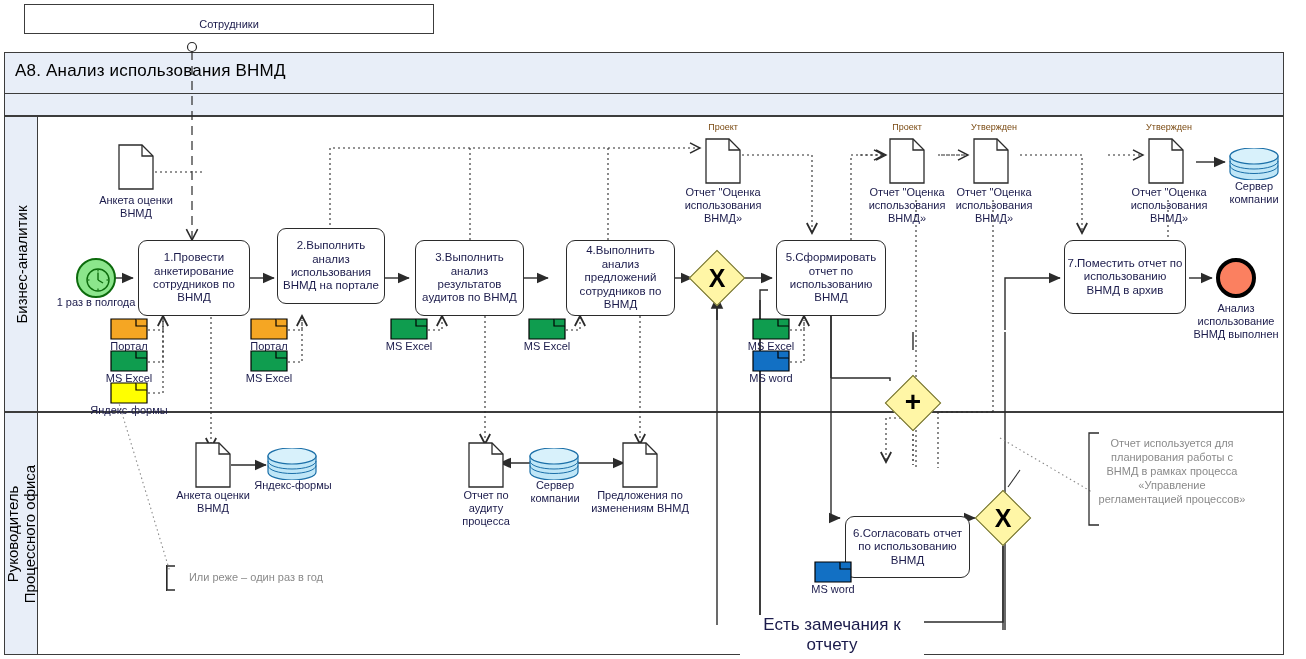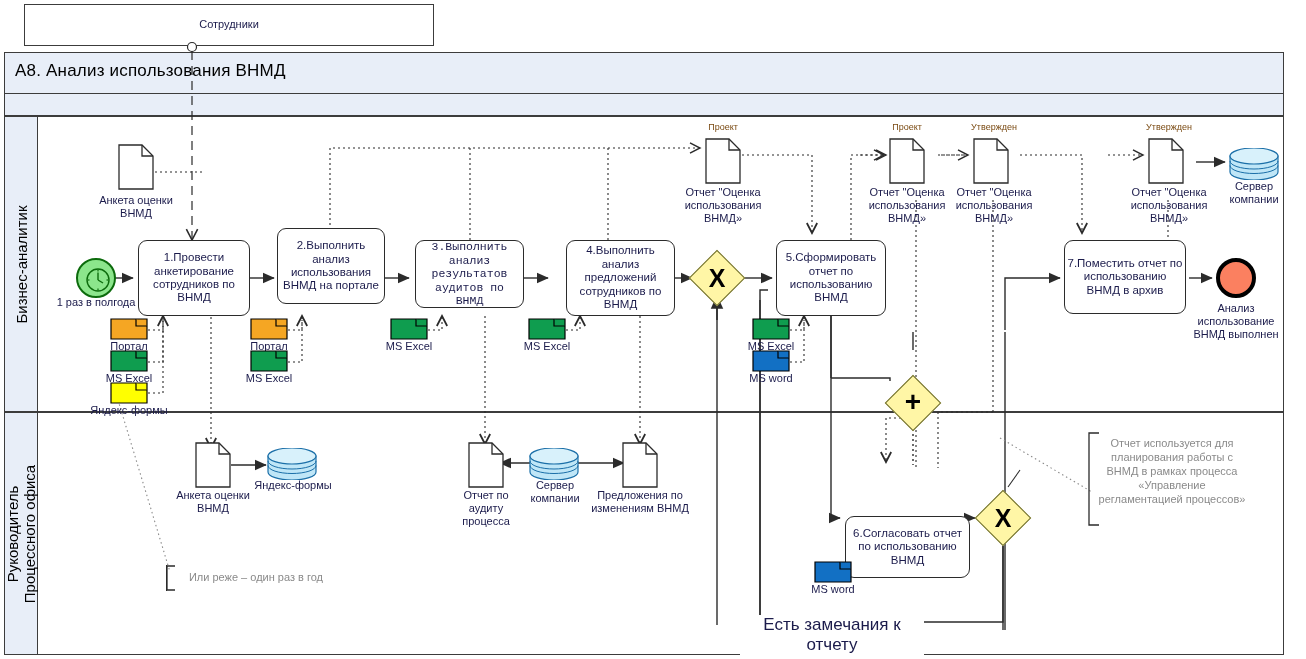--- a/index.html
+++ b/index.html
@@ -37,21 +37,21 @@
   .lblsm{position:absolute;text-align:center;font-size:9px;color:#7a4a12;line-height:11px;}
   .lbl-annot{position:absolute;text-align:center;font-size:11px;color:#8a8a8a;line-height:14px;}
   .lbl-flow{position:absolute;text-align:center;font-size:17px;color:#1b1b4b;background:#fff;padding:0 2px;}
   .sysbox{position:absolute;box-sizing:border-box;}
 </style>
 </head>
 <body>
 
 <div id="stage">
 
-  <div class="nd blackbox" style="left:24px;top:4px;width:410px;height:42px;">
+  <div class="nd blackbox" style="left:24px;top:4px;width:410px;height:30px;">
     <div class="lbl" style="padding-top:12px;">Сотрудники</div>
   </div>
 
   <div class="nd poolhdr" style="left:4px;top:52px;width:1280px;height:42px;">
     <div class="t">A8. Анализ использования ВНМД</div>
   </div>
   <div class="nd poolstrip" style="left:4px;top:94px;width:1280px;height:22px;"></div>
 
   <div class="nd lanehdr" style="left:4px;top:116px;width:34px;height:296px;display:flex;align-items:center;justify-content:center;">
     <span>Бизнес-аналитик</span>
@@ -179,21 +179,21 @@
       <line x1="20" y1="9.5" x2="20" y2="11.5" stroke="#0c6b0c" stroke-width="1.2"></line>
       <line x1="20" y1="28.5" x2="20" y2="30.5" stroke="#0c6b0c" stroke-width="1.2"></line>
       <line x1="9.5" y1="20" x2="11.5" y2="20" stroke="#0c6b0c" stroke-width="1.2"></line>
       <line x1="28.5" y1="20" x2="30.5" y2="20" stroke="#0c6b0c" stroke-width="1.2"></line>
     </svg>
   </div>
   <div class="lblc" style="left:56px;top:296px;width:80px;">1 раз в полгода</div>
 
   <div class="nd task" style="left:138px;top:240px;width:112px;height:76px;">1.Провести анкетирование сотрудников по ВНМД</div>
   <div class="nd task" style="left:277px;top:228px;width:108px;height:76px;">2.Выполнить анализ использования ВНМД на портале</div>
-  <div class="nd task" style="left:415px;top:240px;width:109px;height:68px;font-family:Liberation Mono, monospace;">3.Выполнить анализ результатов аудитов по ВНМД</div>
+  <div class="nd task" style="left:415px;top:240px;width:109px;height:76px;">3.Выполнить анализ результатов аудитов по ВНМД</div>
   <div class="nd task" style="left:553px;top:240px;width:109px;height:76px;margin-left:13px;">4.Выполнить анализ предложений сотрудников по ВНМД</div>
   <div class="nd task" style="left:776px;top:240px;width:110px;height:76px;">5.Сформировать отчет по использованию ВНМД</div>
   <div class="nd task" style="left:845px;top:516px;width:125px;height:62px;">6.Согласовать отчет по использованию ВНМД</div>
   <div class="nd task" style="left:1064px;top:240px;width:122px;height:74px;">7.Поместить отчет по использованию ВНМД в архив</div>
 
   <div class="nd gw" style="left:697px;top:258px;width:40px;height:40px;"></div>
   <div class="gwmark" style="left:697px;top:264px;width:40px;font-size:25px;line-height:28px;">X</div>
 
   <div class="nd gw" style="left:893px;top:383px;width:40px;height:40px;"></div>
   <div class="gwmark" style="left:893px;top:387px;width:40px;font-size:28px;line-height:30px;">+</div>

